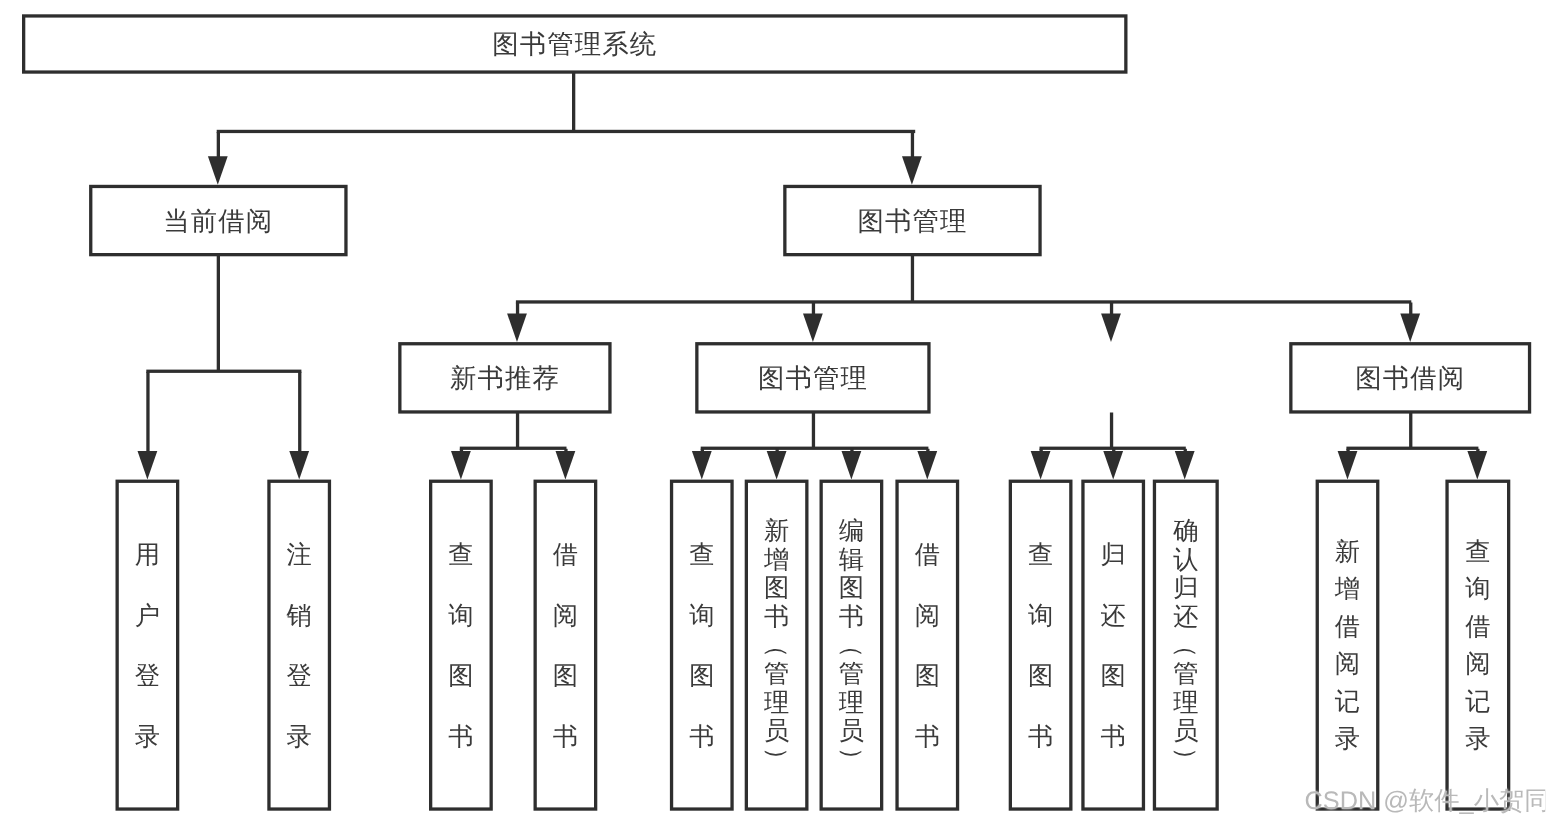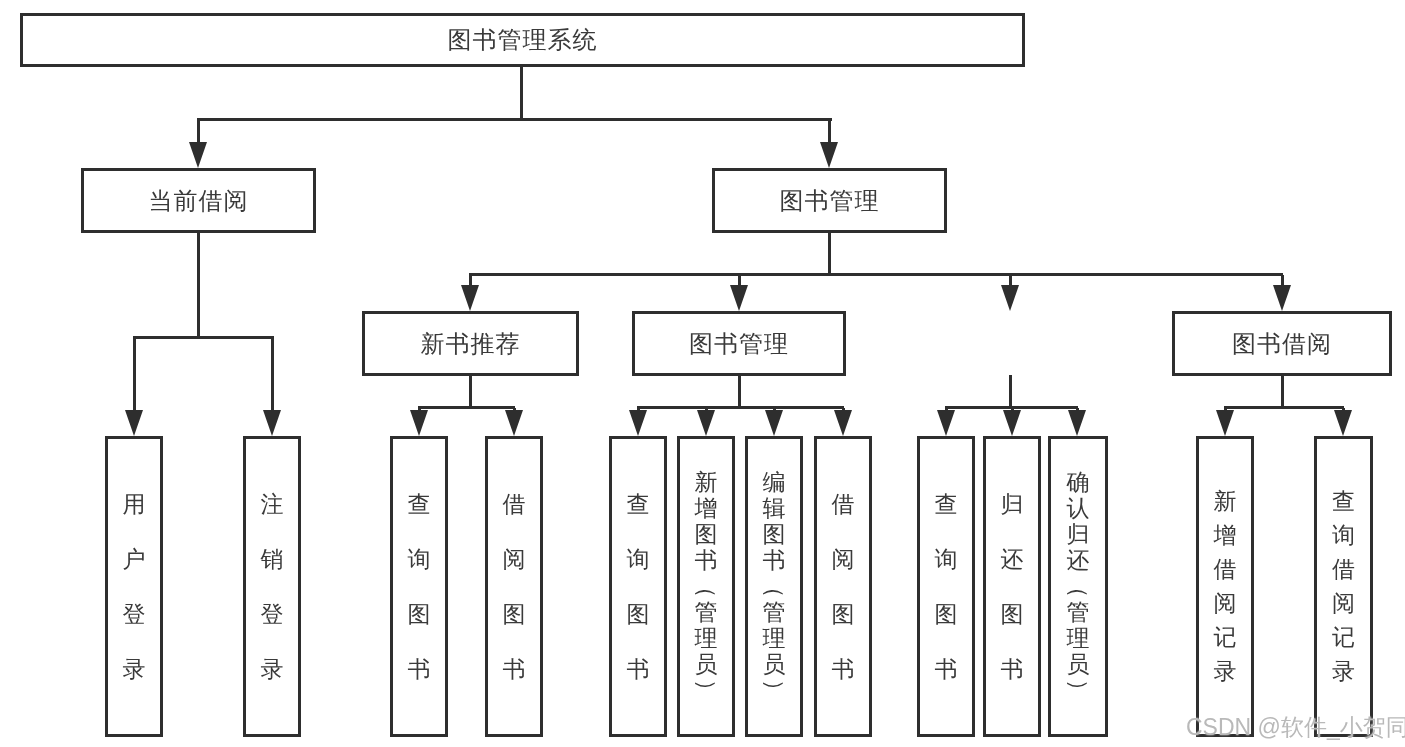--- a/index.html
+++ b/index.html
@@ -70,21 +70,21 @@
   <div class="line" style="left:469px;top:273px;width:814px;height:3px"></div>
   <div class="line" style="left:469px;top:275px;width:3px;height:12px"></div>
   <div class="line" style="left:738px;top:275px;width:3px;height:12px"></div>
   <div class="line" style="left:1009px;top:275px;width:3px;height:12px"></div>
   <div class="line" style="left:1281px;top:275px;width:3px;height:12px"></div>
   <div class="arrow" style="left:461px;top:285px"></div>
   <div class="arrow" style="left:730px;top:285px"></div>
   <div class="arrow" style="left:1001px;top:285px"></div>
   <div class="arrow" style="left:1273px;top:285px"></div>
 
-  <div class="box hbox" style="left:362px;top:311px;width:217px;height:65px">
+  <div class="box hbox" style="left:362px;top:311px;width:194px;height:65px">
     <span>新书推荐</span>
   </div>
   <div class="box hbox" style="left:632px;top:311px;width:214px;height:65px">
     <span>图书管理</span>
   </div>
   <div class="box hbox" style="left:1172px;top:311px;width:220px;height:65px">
     <span>图书借阅</span>
   </div>
 
   <div class="line" style="left:469px;top:375px;width:3px;height:33px"></div>

